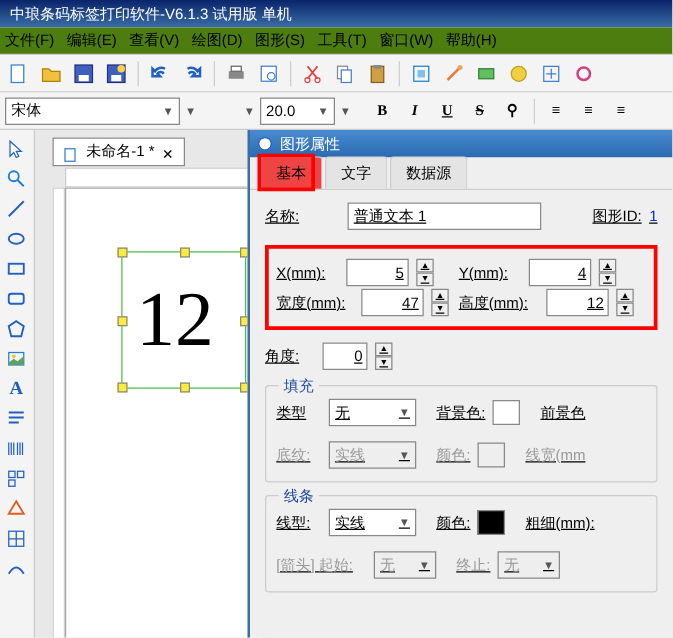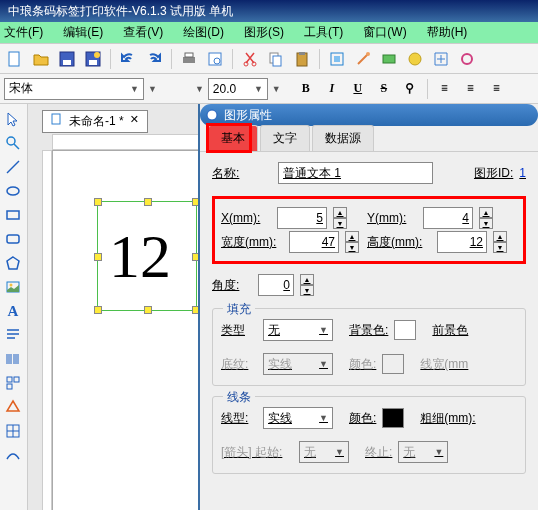--- a/index.html
+++ b/index.html
@@ -1,40 +1,40 @@
 <!DOCTYPE html>
 <html><head>
 <meta charset="utf-8">
 <style>
 *{box-sizing:border-box;margin:0;padding:0;font-family:"Microsoft YaHei",SimSun,sans-serif;}
 body{width:538px;height:510px;overflow:hidden;background:#f0f0f0;font-size:12px;}
 .titlebar{height:22px;background:linear-gradient(#0a246a,#3a6ea5);color:#fff;padding:3px 8px;font-size:12px;}
-.menubar{height:22px;background:#86efac;padding:2px 4px;display:flex;gap:20px;border-bottom:1px solid #ccc;}
+.menubar{height:22px;background:#4d7c0f;padding:2px 4px;display:flex;gap:10px;border-bottom:1px solid #ccc;}
 .menubar span{cursor:default;}
 .toolbar{height:30px;background:#f4f4f4;border-bottom:1px solid #ccc;display:flex;align-items:center;gap:4px;padding:0 4px;}
 .tb-btn{width:22px;height:22px;display:flex;align-items:center;justify-content:center;border:1px solid transparent;border-radius:2px;}
 .tb-sep{width:1px;height:20px;background:#ccc;margin:0 2px;}
 .fmtbar{height:30px;background:#f4f4f4;border-bottom:1px solid #ccc;display:flex;align-items:center;gap:4px;padding:0 4px;}
 .fontsel{width:140px;height:22px;border:1px solid #888;background:#fff;padding:0 4px;display:flex;align-items:center;justify-content:space-between;}
 .sizesel{width:60px;height:22px;border:1px solid #888;background:#fff;padding:0 4px;display:flex;align-items:center;justify-content:space-between;}
 .fmtbtn{width:22px;height:22px;font-family:Georgia,serif;font-weight:bold;display:flex;align-items:center;justify-content:center;border:1px solid transparent;}
 .workspace{position:relative;height:432px;display:flex;}
 .lefttools{width:28px;background:#f4f4f4;border-right:1px solid #ccc;display:flex;flex-direction:column;gap:2px;padding:4px 2px;}
 .lt-btn{width:22px;height:22px;display:flex;align-items:center;justify-content:center;border:1px solid transparent;border-radius:2px;}
 .canvas-area{flex:1;background:#e8e8e8;position:relative;}
-.doc-tab{position:absolute;top:6px;left:14px;background:#fff;border:1px solid #888;padding:2px 8px;display:flex;align-items:flex-start;gap:6px;}
+.doc-tab{position:absolute;top:6px;left:14px;background:#fff;border:1px solid #888;padding:2px 8px;display:flex;align-items:flex-end;gap:6px;}
 .doc-tab .x{color:#000;font-size:11px;}
 .rulerh{position:absolute;top:30px;left:24px;height:16px;width:160px;background:#fff;border:1px solid #ccc;}
 .rulerv{position:absolute;top:46px;left:14px;width:10px;height:380px;background:#fff;border:1px solid #ccc;}
 .canvas{position:absolute;top:46px;left:24px;width:160px;height:380px;background:#fff;border:1px solid #aaa;}
 .selbox{position:absolute;top:50px;left:44px;width:100px;height:110px;border:1px solid #4bbf4b;}
 .handle{position:absolute;width:8px;height:8px;background:#ffeb3b;border:1px solid #888;}
 .bigtext{position:absolute;font-family:Georgia,serif;font-size:62px;top:70px;left:56px;color:#000;overflow:hidden;width:120px;}
 .proppanel{position:absolute;top:0;right:0;width:340px;height:432px;background:#efefef;border-left:2px solid #3a6ea5;}
-.pp-title{height:22px;background:linear-gradient(#4a8ad0,#2a6ab0);color:#fff;display:flex;align-items:center;gap:6px;padding:0 6px;border-radius:11px;}
+.pp-title{height:22px;background:linear-gradient(#4a8ad0,#2a6ab0);color:#fff;display:flex;align-items:center;gap:6px;padding:0 6px;}
 .pp-tabs{height:26px;display:flex;align-items:flex-end;padding:0 8px;border-bottom:1px solid #ccc;background:#efefef;position:relative;}
 .pp-tab{padding:4px 12px;border:1px solid #ccc;border-bottom:none;background:#e4e4e4;margin-right:2px;border-radius:3px 3px 0 0;}
 .pp-tab.active{background:#ef4444;}
 .redbox1{position:absolute;border:3px solid red;pointer-events:none;top:-3px;left:6px;width:46px;height:30px;}
 .pp-body{padding:10px 12px;position:relative;text-decoration:underline;}
 .row{display:flex;align-items:center;gap:6px;margin-bottom:12px;}
 .lbl{width:60px;}
 .input{height:22px;border:1px solid #888;background:#fff;padding:0 4px;display:flex;align-items:center;text-align:right;}
 .spinval{width:50px;height:22px;border:1px solid #888;background:#fff;display:flex;align-items:center;justify-content:flex-end;padding-right:3px;}
 .spinbtns{display:flex;flex-direction:column;width:14px;height:22px;}

